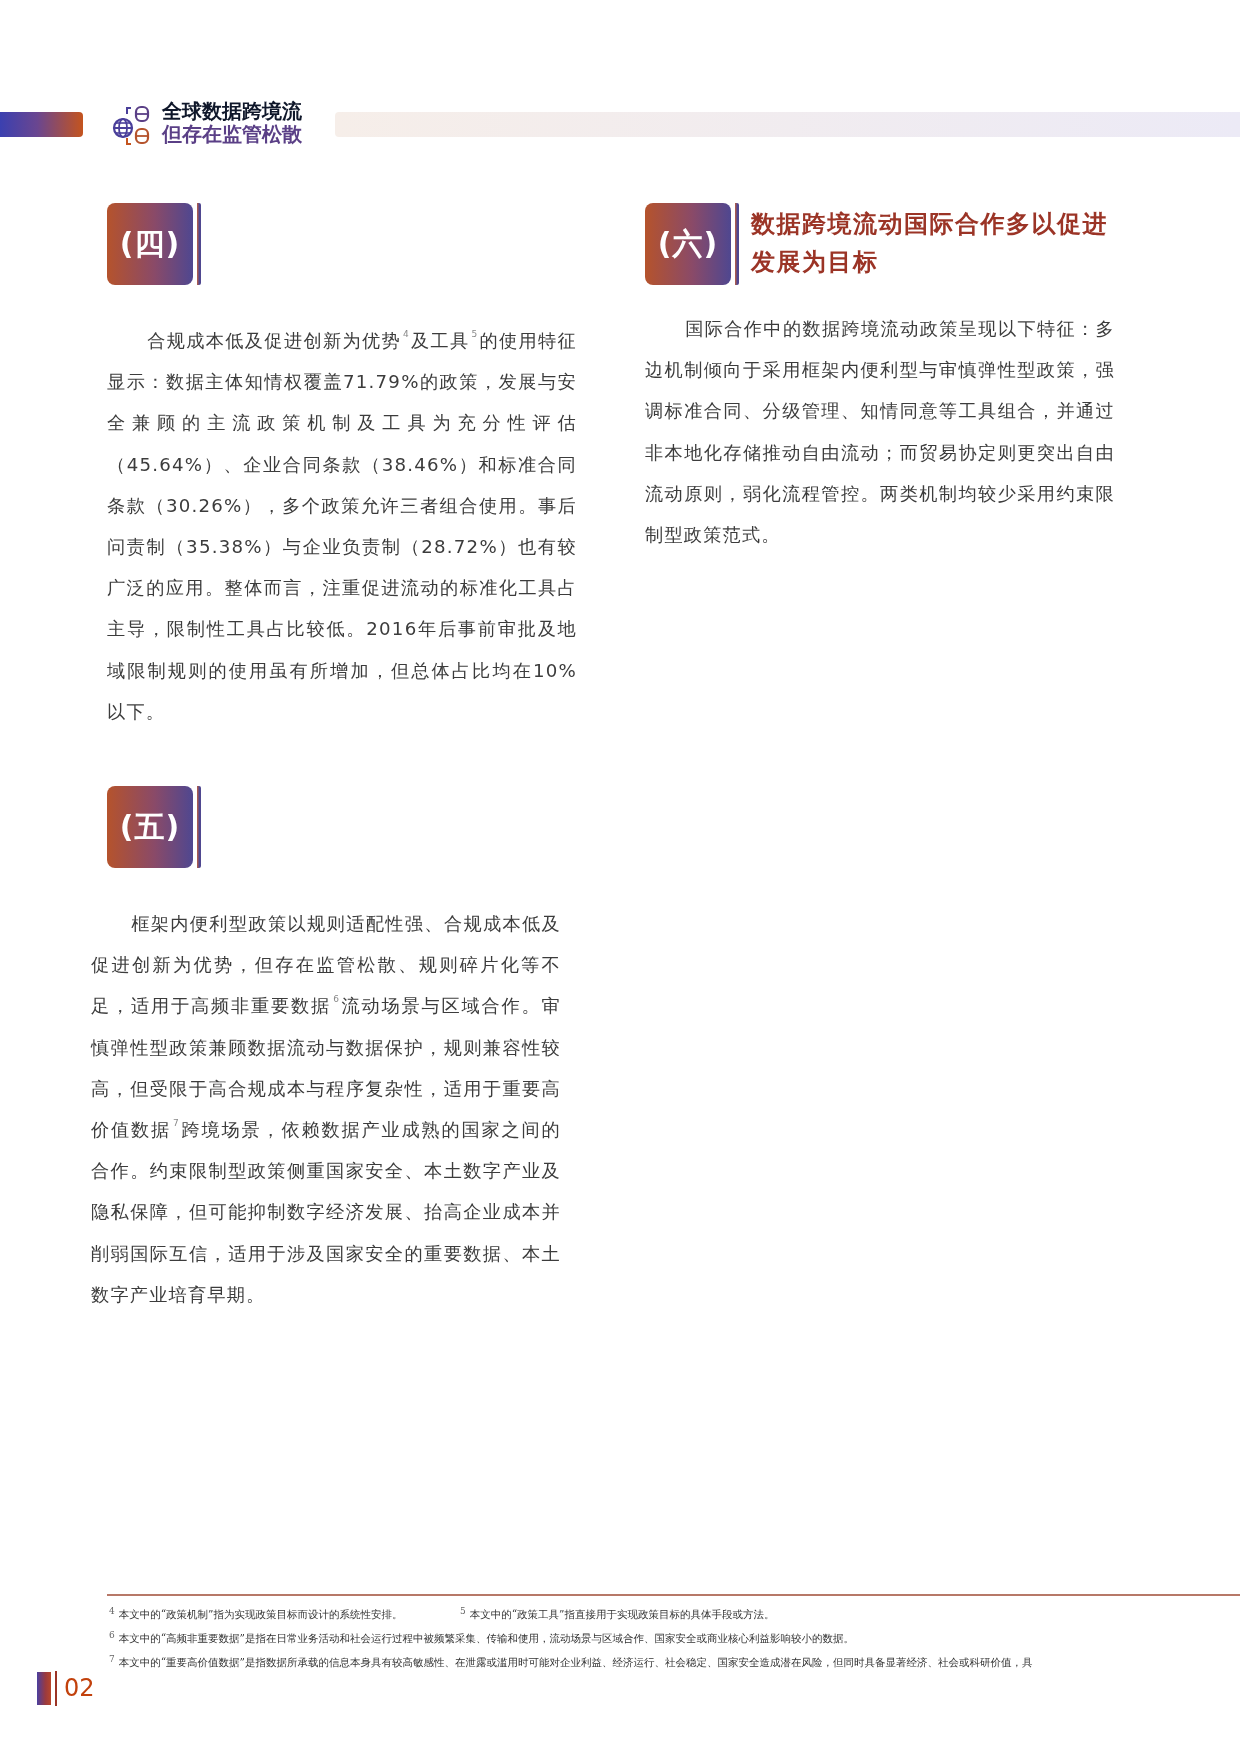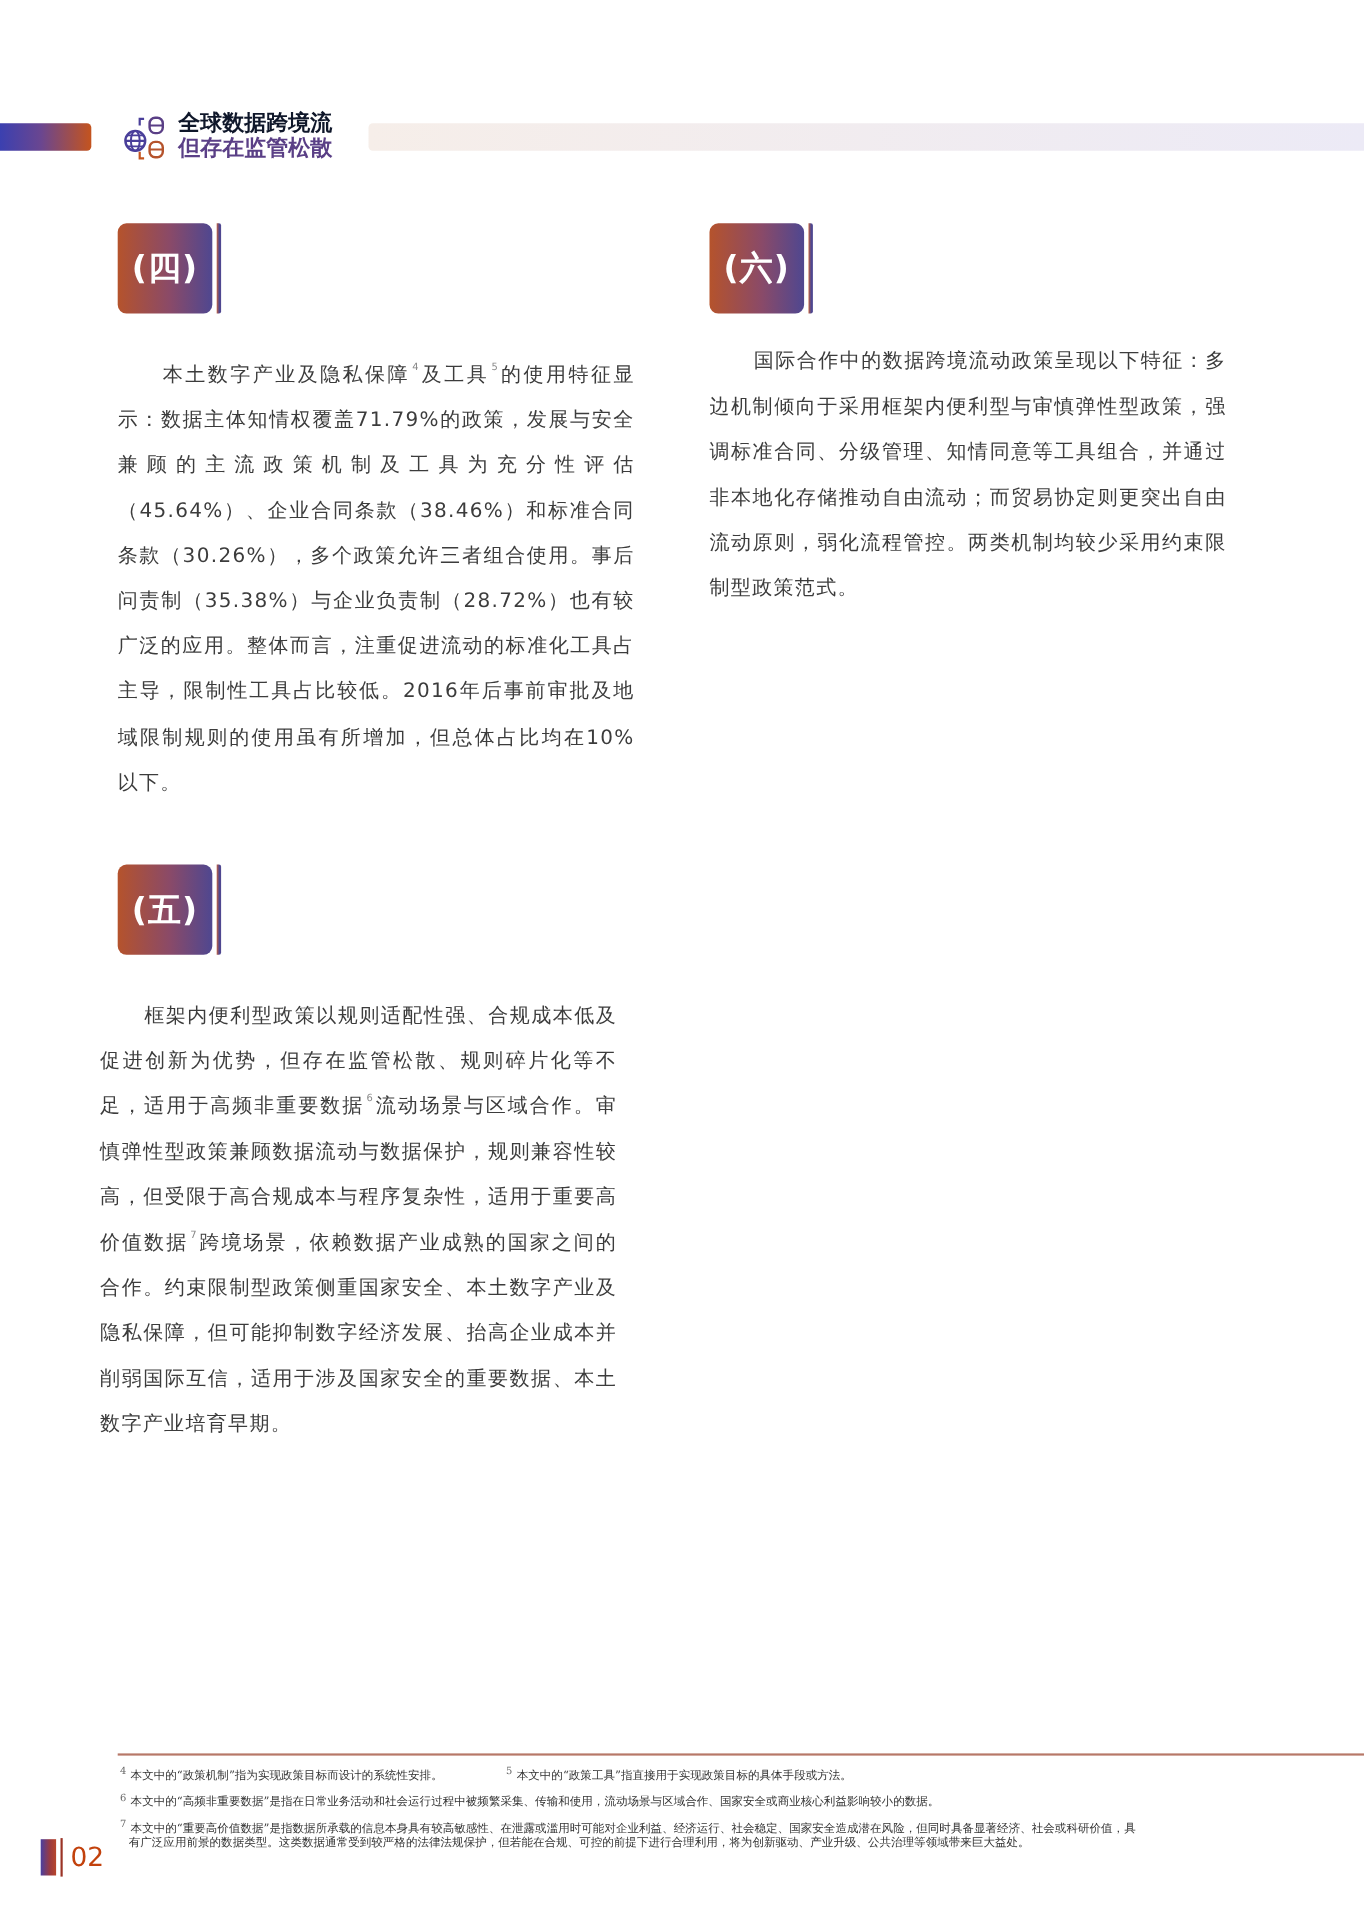--- a/index.html
+++ b/index.html
@@ -86,35 +86,36 @@
 <div class="hdr-title">
   <div class="l1">全球数据跨境流</div>
   <div class="l2">但存在监管松散</div>
 </div>
 <div class="hdr-bar-right"></div>
 
 <div class="sec-head" style="left:107px; top:203px;">
   <div class="sec-badge">(四)</div>
   <div class="sec-rule"></div>
 </div>
-<div class="para" style="left:107px; top:320px; width:470px;"><span class="ind"></span><span>本土数字产业及隐私保障</span><sup>4</sup><span>及工具</span><sup>5</sup><span>的使用特征显示：数据主体知情权覆盖71.79%的政策，发展与安全兼顾的主流政策机制及工具为充分性评估（45.64%）、企业合同条款（38.46%）和标准合同条款（30.26%），多个政策允许三者组合使用。事后问责制（35.38%）与企业负责制（28.72%）也有较广泛的应用。整体而言，注重促进流动的标准化工具占主导，限制性工具占比较低。2016年后事前审批及地域限制规则的使用虽有所增加，但总体占比均在10%以下。</span></div>
+<div class="para" style="left:107px; top:320px; width:470px;"><span class="ind"></span><span>合规成本低及促进创新为优势</span><sup>4</sup><span>及工具</span><sup>5</sup><span>的使用特征显示：数据主体知情权覆盖71.79%的政策，发展与安全兼顾的主流政策机制及工具为充分性评估（45.64%）、企业合同条款（38.46%）和标准合同条款（30.26%），多个政策允许三者组合使用。事后问责制（35.38%）与企业负责制（28.72%）也有较广泛的应用。整体而言，注重促进流动的标准化工具占主导，限制性工具占比较低。2016年后事前审批及地域限制规则的使用虽有所增加，但总体占比均在10%以下。</span></div>
 
 <div class="sec-head" style="left:107px; top:786px;">
   <div class="sec-badge">(五)</div>
   <div class="sec-rule"></div>
 </div>
 <div class="para" style="left:91px; top:903px; width:470px;"><span class="ind"></span><span>框架内便利型政策以规则适配性强、合规成本低及促进创新为优势，但存在监管松散、规则碎片化等不足，适用于高频非重要数据</span><sup>6</sup><span>流动场景与区域合作。审慎弹性型政策兼顾数据流动与数据保护，规则兼容性较高，但受限于高合规成本与程序复杂性，适用于重要高价值数据</span><sup>7</sup><span>跨境场景，依赖数据产业成熟的国家之间的合作。约束限制型政策侧重国家安全、本土数字产业及隐私保障，但可能抑制数字经济发展、抬高企业成本并削弱国际互信，适用于涉及国家安全的重要数据、本土数字产业培育早期。</span></div>
 
 <div class="sec-head" style="left:645px; top:203px;">
   <div class="sec-badge">(六)</div>
   <div class="sec-rule"></div>
+  <div class="sec-title">数据跨境流动国际合作多以促进发展为目标</div>
 </div>
 <div class="para" style="left:645px; top:308px; width:470px;"><span class="ind"></span><span>国际合作中的数据跨境流动政策呈现以下特征：多边机制倾向于采用框架内便利型与审慎弹性型政策，强调标准合同、分级管理、知情同意等工具组合，并通过非本地化存储推动自由流动；而贸易协定则更突出自由流动原则，弱化流程管控。两类机制均较少采用约束限制型政策范式。</span></div>
 
 <div class="fn-rule"></div>
 <div class="fn" style="left:107px; top:1608px;"><sup>4</sup><span>本文中的“政策机制”指为实现政策目标而设计的系统性安排。</span></div>
 <div class="fn" style="left:458px; top:1608px;"><sup>5</sup><span>本文中的“政策工具”指直接用于实现政策目标的具体手段或方法。</span></div>
 <div class="fn" style="left:107px; top:1632px;"><sup>6</sup><span>本文中的“高频非重要数据”是指在日常业务活动和社会运行过程中被频繁采集、传输和使用，流动场景与区域合作、国家安全或商业核心利益影响较小的数据。</span></div>
-<div class="fn" style="left:107px; top:1656px; width:1020px;"><sup>7</sup><span>本文中的“重要高价值数据”是指数据所承载的信息本身具有较高敏感性、在泄露或滥用时可能对企业利益、经济运行、社会稳定、国家安全造成潜在风险，但同时具备显著经济、社会或科研价值，具</span><br><span style="padding-left:10px">有广泛应用前景的数据类型。这类数据通常受到较严格的法律法规保护，但若能在合规、可控的前提下进行合理利用，将为创新驱动、产业升级、公共治理等领域带来巨大益处。</span></div>
+<div class="fn" style="left:107px; top:1656px; width:1020px;"><sup>7</sup><span>本文中的“重要高价值数据”是指数据所承载的信息本身具有较高敏感性、在泄露或滥用时可能对企业利益、经济运行、社会稳定、国家安全造成潜在风险，但同时具备显著经济、社会或科研价值，具</span><br></div>
 
 <div class="pg-bar"></div>
 <div class="pg-rule"></div>
 <div class="pg-num">02</div>
 
 </body></html>

